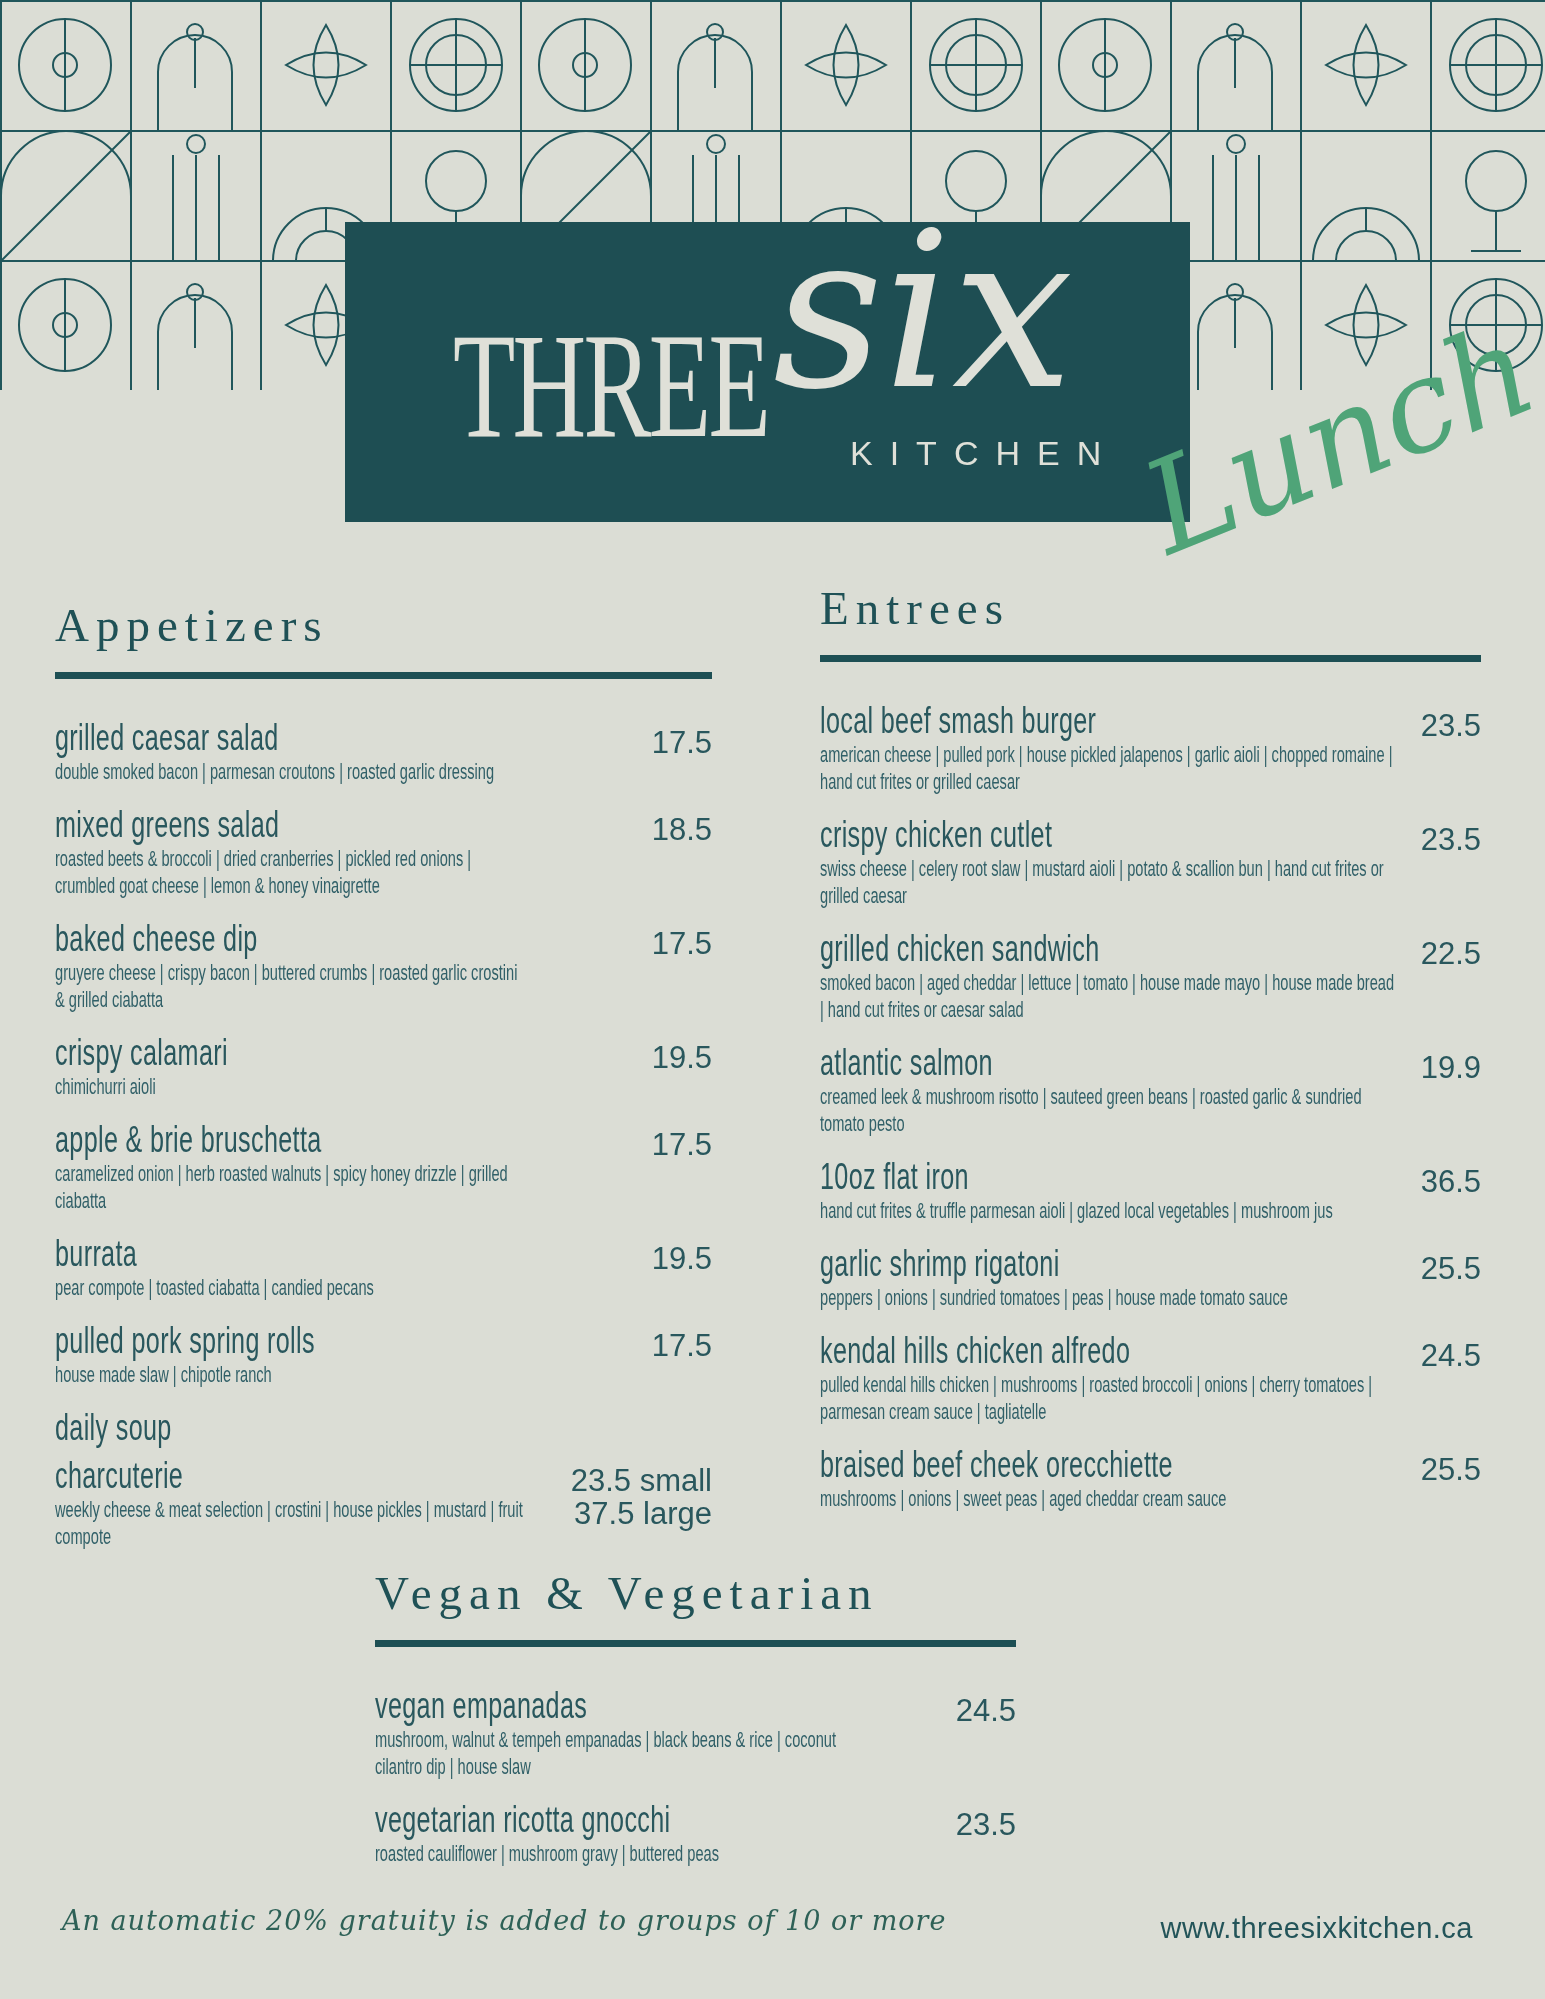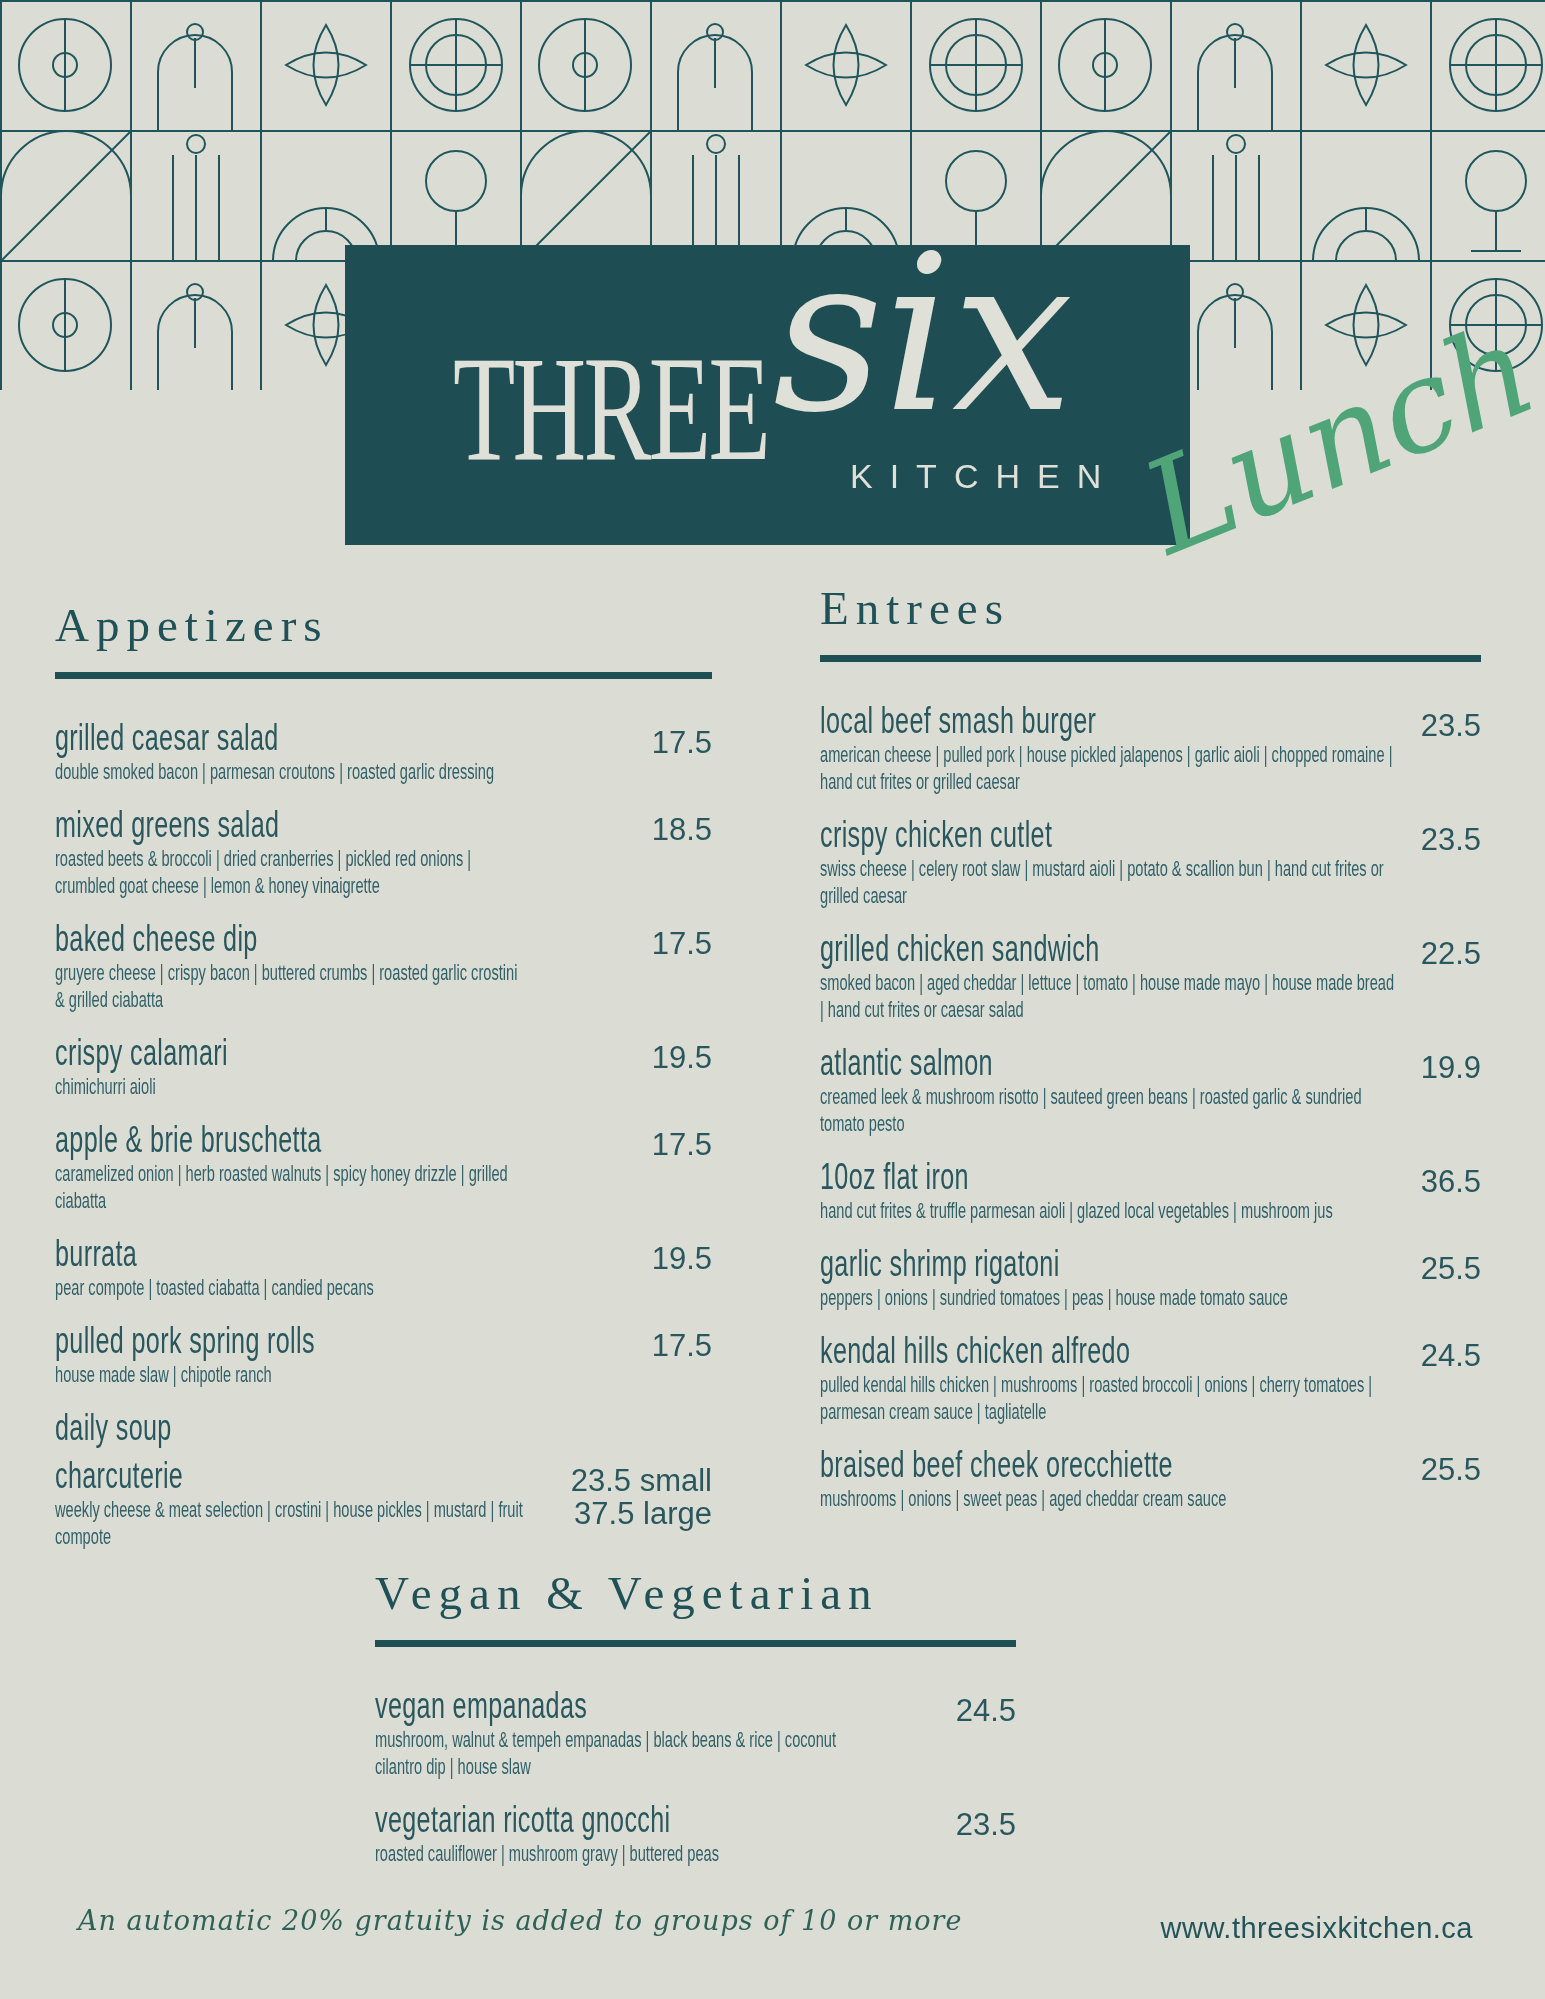--- a/index.html
+++ b/index.html
@@ -12,21 +12,21 @@
     font-family:"Liberation Sans",sans-serif;
     color:#27565c;
   }
   
   .pattern-band{
     position:absolute;left:0;top:0;width:100%;height:390px;
   }
   
   .logo-box{
     position:absolute;left:345px;top:222px;width:845px;height:300px;
-    background:#1e4e53;z-index:3;margin-top:23px;
+    background:#1e4e53;z-index:3;
   }
   .logo-inner{position:absolute;inset:0;}
   .logo-three{
     position:absolute;left:108px;top:88px;
     font-family:"Liberation Serif",serif;
     font-size:150px;line-height:1;letter-spacing:-4px;
     color:#dfe0d8;
     transform:scaleX(0.68);transform-origin:left top;
     white-space:nowrap;
   }
@@ -79,21 +79,20 @@
     position:absolute;right:0;top:5px;
     font-size:31px;line-height:33px;color:#29575d;
     text-align:right;white-space:nowrap;
   }
   
   .footer-note{
     position:absolute;left:62px;top:1905px;
     font-family:"DejaVu Serif",serif;font-style:italic;
     font-size:27px;letter-spacing:1px;color:#2e6157;
     white-space:nowrap;
-    margin-left:16px;
   }
   .footer-site{
     position:absolute;right:72px;top:1912px;
     font-size:29px;color:#235459;letter-spacing:0.5px;
     white-space:nowrap;
   }
 </style>
 </head>
 <body>
 

